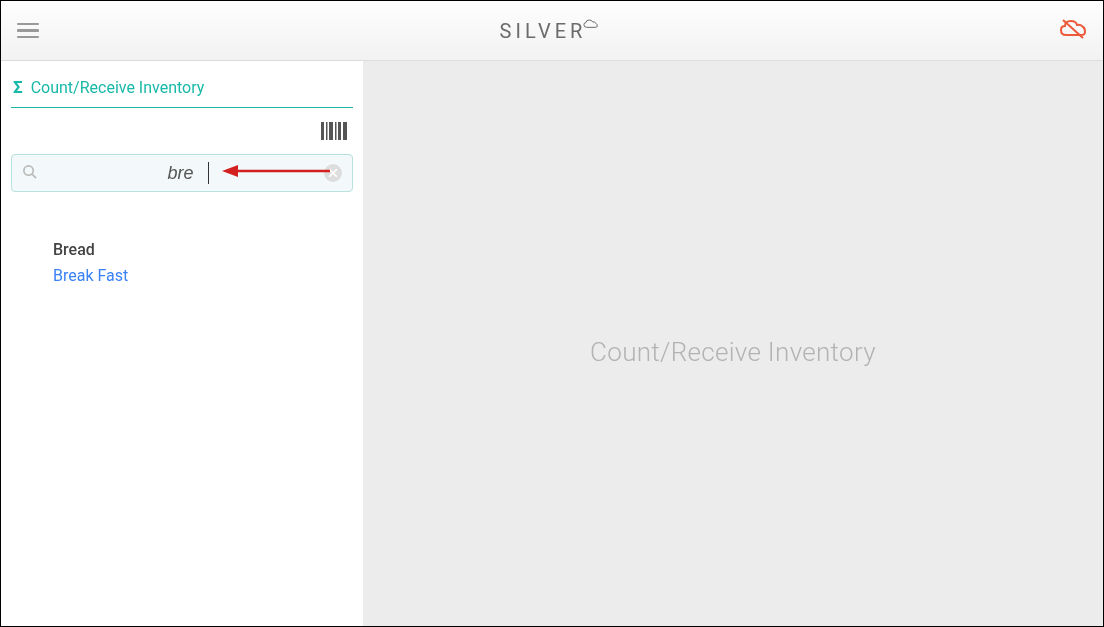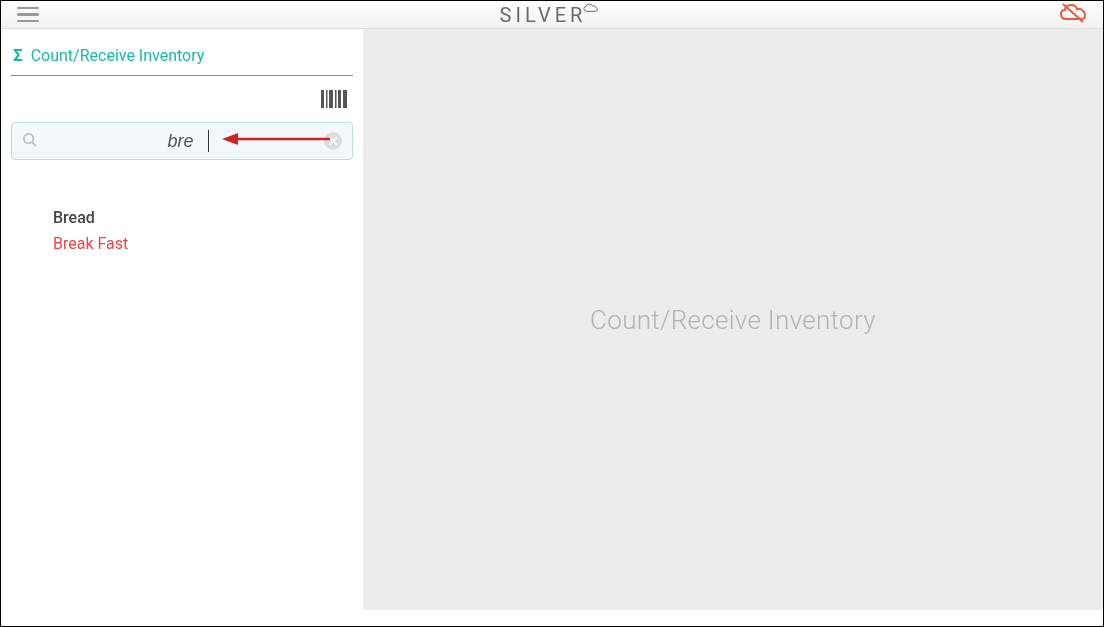--- a/index.html
+++ b/index.html
@@ -9,21 +9,21 @@
     }
     body {
       font-family: -apple-system, BlinkMacSystemFont, "Segoe UI", Roboto, Helvetica, Arial, sans-serif;
       background: #fff;
       width: 1104px;
       height: 627px;
       border: 1px solid #000;
       overflow: hidden;
     }
     .header {
-      height: 28px;
+      height: 60px;
       background: linear-gradient(to bottom, #fefefe, #f2f2f2);
       border-bottom: 1px solid #ddd;
       display: flex;
       align-items: center;
       justify-content: space-between;
       padding: 0 16px;
       position: relative;
     }
     .hamburger {
       cursor: pointer;
@@ -142,21 +142,21 @@
       left: 210px;
       top: 50%;
       transform: translateY(-50%);
       pointer-events: none;
     }
     .results {
       padding: 30px 10px 0 42px;
     }
     .results .item {
       font-size: 16px;
-      color: #ef4444;
+      color: #3b82f6;
       line-height: 1.6;
       cursor: pointer;
     }
     .results .item.first {
       color: #444;
       font-weight: 500;
       margin-top: 15px;
     }
     .content {
       flex: 1;

